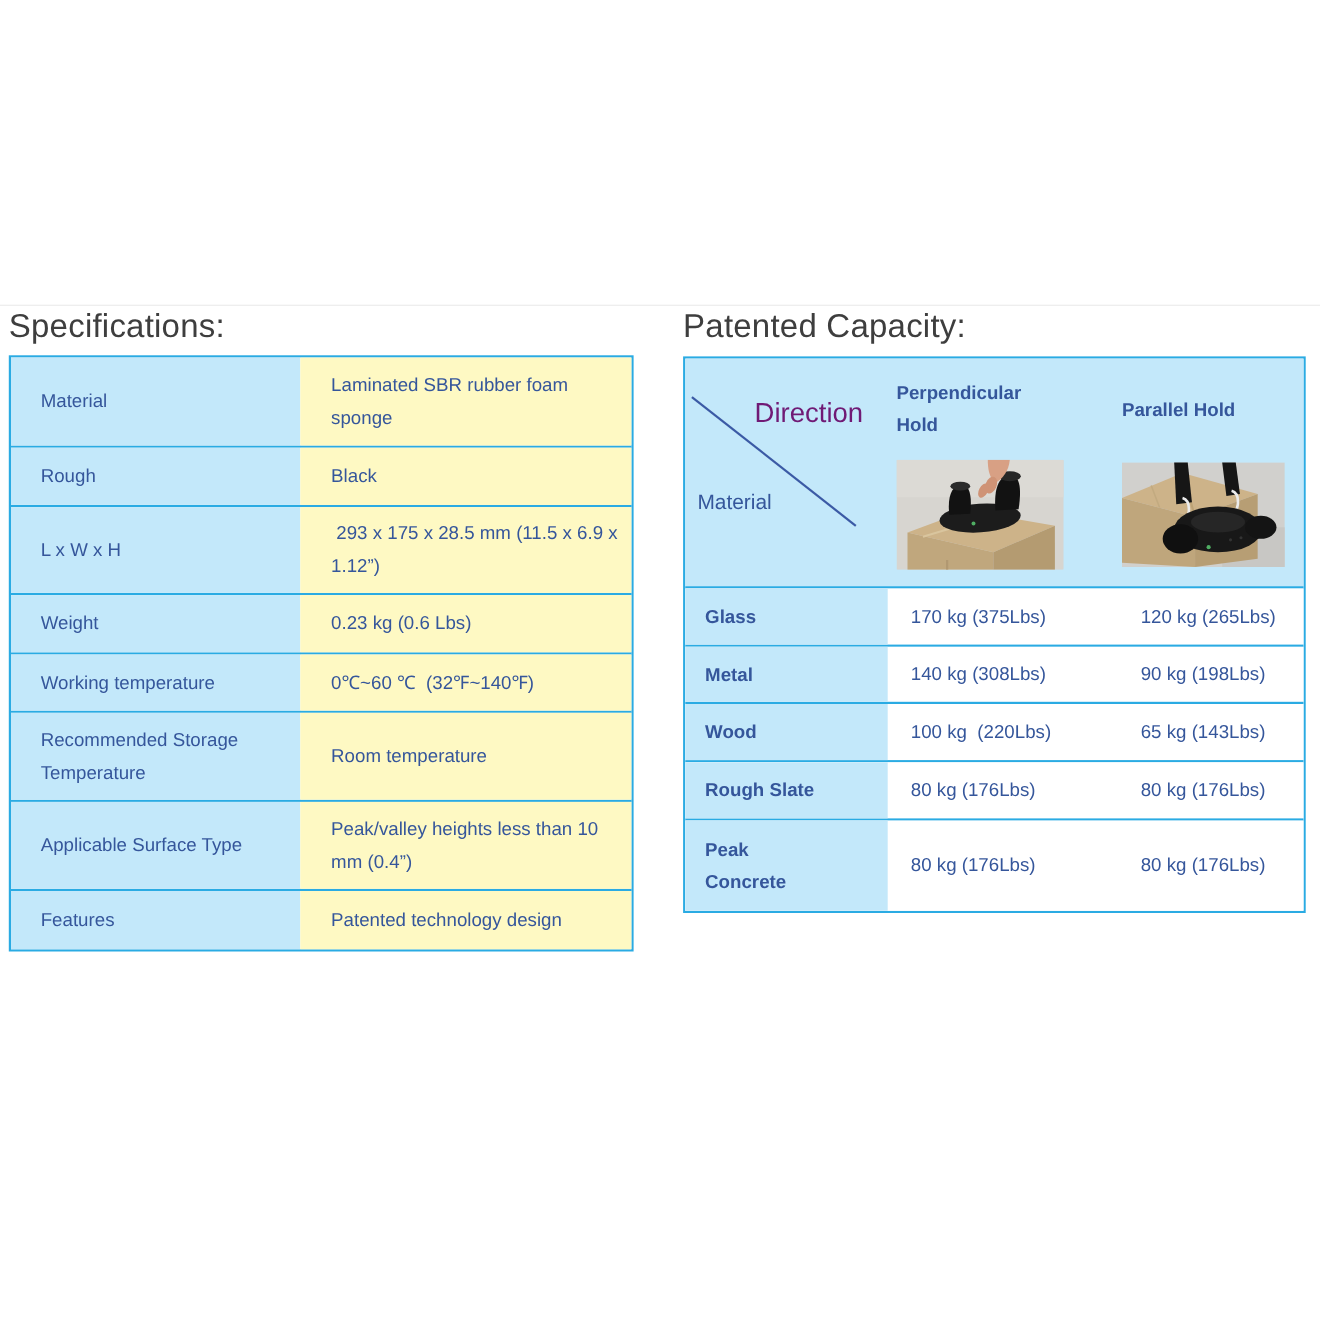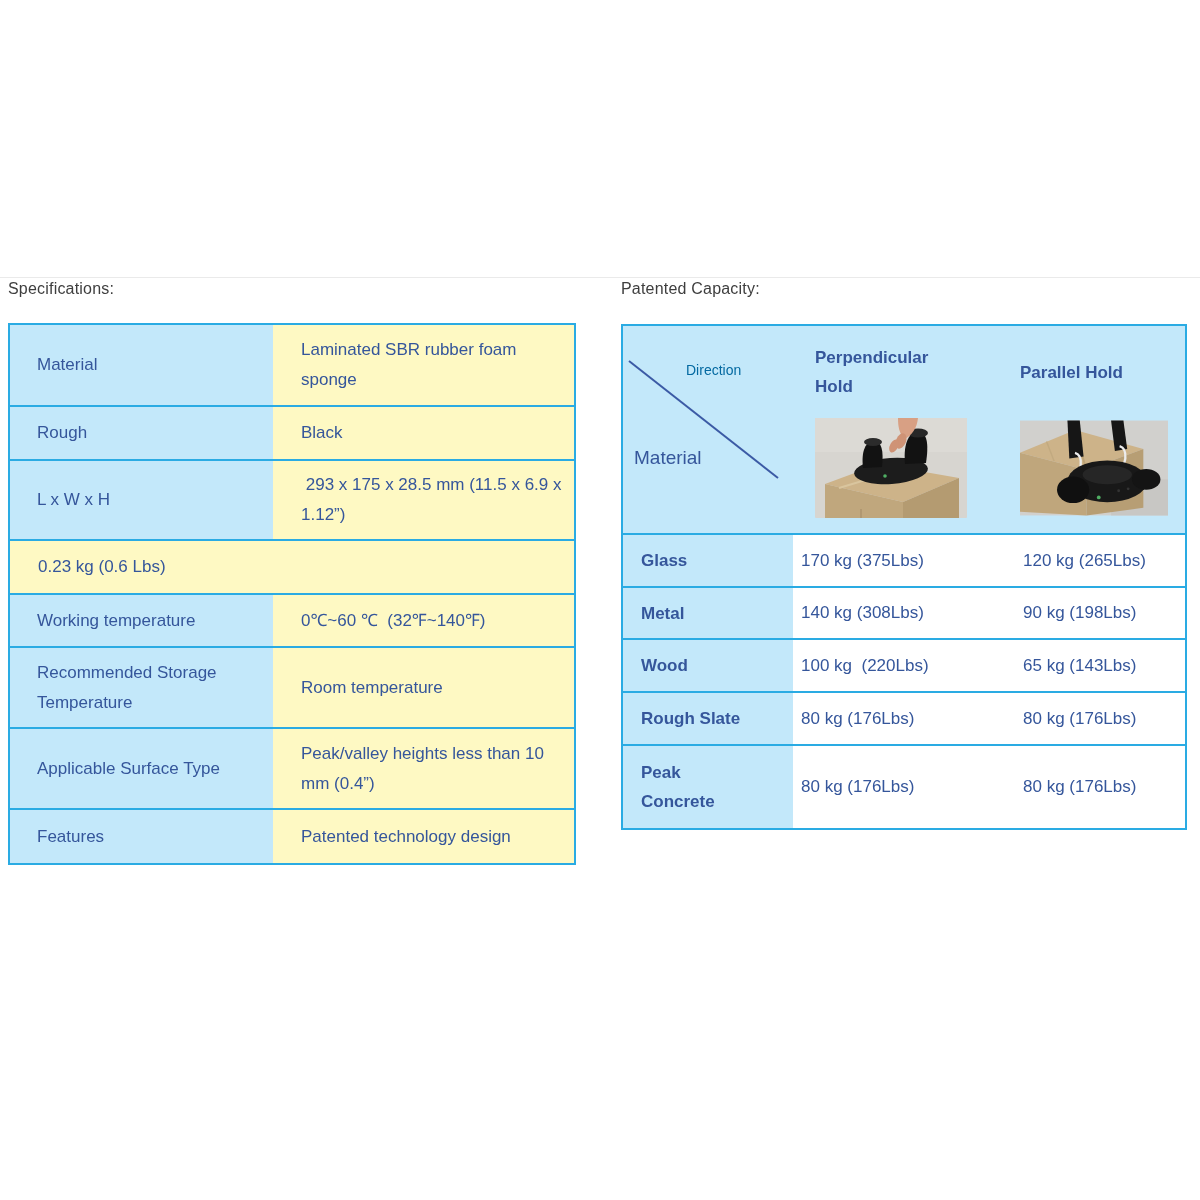--- a/index.html
+++ b/index.html
@@ -3,21 +3,21 @@
 <meta charset="utf-8">
 <style>
   * { margin:0; padding:0; box-sizing:border-box; }
   html,body { background:#ffffff; }
   body {
     width:1200px; height:1200px; position:relative; overflow:hidden;
     font-family:"Liberation Sans", sans-serif;
   }
   .top-divider { position:absolute; left:0; top:277px; width:1200px; height:1px; background:#eaeaea; }
   .section-heading {
-    position:absolute; top:280px; font-size:16px; font-weight:400;
+    position:absolute; top:280px; font-size:30px; font-weight:400;
     color:#3e3e3e; letter-spacing:0.2px;
   }
   #spec-heading { left:8px; }
   #capacity-heading { left:621px; }
 
   
   .blue-border { border:2px solid #2aabe3; }
   .cell-text { font-size:17px; color:#35569b; line-height:30px; white-space:pre-wrap; }
 
   
@@ -30,41 +30,41 @@
   }
   .spec-value { flex:1; background:#fef9c3; display:flex; align-items:center; padding-left:28px; padding-right:12px; }
   .h82 { height:82px; } .h81 { height:81px; } .h80 { height:80px; }
   .h54 { height:54px; } .h53 { height:53px; } .h52 { height:52px; }
 
   
   .cap-table { position:absolute; left:621px; top:324px; width:566px; background:#fff; }
   .cap-header { display:flex; height:209px; background:#c3e8fa; border-bottom:2px solid #2aabe3; }
   .cap-corner { width:167px; position:relative; }
   .cap-corner svg.diag { position:absolute; left:0; top:0; }
-  .corner-direction { position:absolute; left:63px; top:36px; font-size:14px; color:#0369a1; }
+  .corner-direction { position:absolute; left:63px; top:36px; font-size:25px; color:#701a75; }
   .corner-material  { position:absolute; left:11px; top:121px; font-size:19px; color:#35569b; }
   .cap-col-head { display:flex; flex-direction:column; }
   .cap-col-head.perp { width:202px; }
   .cap-col-head.para { flex:1; }
   .cap-col-label-wrap { height:92px; display:flex; align-items:center; }
   .cap-col-label { font-size:17px; font-weight:bold; color:#35569b; line-height:29px; }
   .perp .cap-col-label { margin-left:25px; max-width:132px; }
   .para .cap-col-label { margin-left:28px; }
   .photo { display:block; border-radius:1px; }
   .perp .photo { margin-left:25px; width:152px; height:100px; }
   .para .photo { margin-left:28px; width:148px; height:100px; }
 
   .cap-row { display:flex; border-bottom:2px solid #2aabe3; background:#fff; }
   .cap-row:last-child { border-bottom:none; }
   .cap-mat {
-    width:170px; background:#c3e8fa; display:flex; align-items:center;
+    width:184px; background:#c3e8fa; display:flex; align-items:center;
     padding-left:18px; padding-right:14px;
   }
   .cap-mat .cell-text { font-weight:bold; line-height:29px; max-width:112px; }
-  .cap-val-perp { width:202px; display:flex; align-items:center; padding-left:8px;text-align:center; }
+  .cap-val-perp { width:202px; display:flex; align-items:center; padding-left:21px;text-align:center; }
   .cap-val-para { flex:1; display:flex; align-items:center; padding-left:28px; }
 </style>
 </head>
 <body>
 
 <div class="top-divider"></div>
 
 <h2 class="section-heading" id="spec-heading">Specifications:</h2>
 <h2 class="section-heading" id="capacity-heading">Patented Capacity:</h2>
 
@@ -91,20 +91,23 @@
   <div class="spec-row h80">
     <div class="spec-label">
       <span class="cell-text">L x W x H</span>
       </div>
     <div class="spec-value">
       <span class="cell-text"> 293 x 175 x 28.5 mm (11.5 x 6.9 x 1.12”)</span>
       </div>
   </div>
 
   <div class="spec-row h54">
+    <div class="spec-label">
+      <span class="cell-text">Weight</span>
+      </div>
     <div class="spec-value">
       <span class="cell-text">0.23 kg (0.6 Lbs)</span>
       </div>
   </div>
 
   <div class="spec-row h53">
     <div class="spec-label">
       <span class="cell-text">Working temperature</span>
       </div>
     <div class="spec-value">

